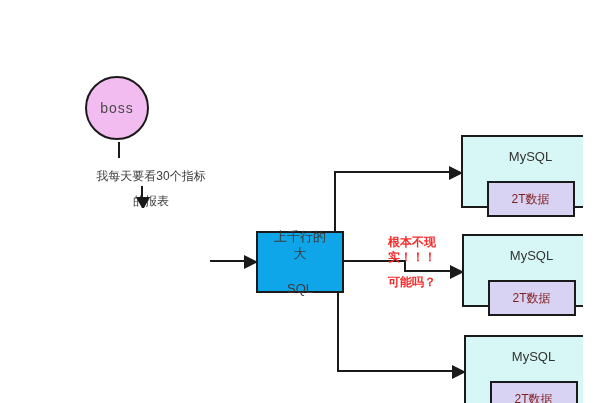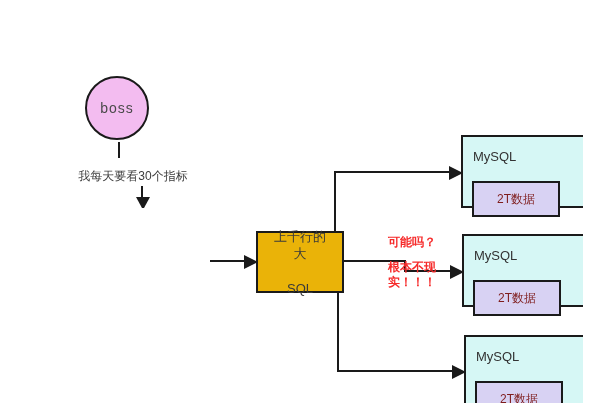--- a/index.html
+++ b/index.html
@@ -31,40 +31,40 @@
     border: 2px solid #1a1a1a;
     display: flex; align-items: center; justify-content: center;
     text-align: center; color: #3a3a3a;
   }
   .boss-circle {
     left: 51px; top: 42px; width: 64px; height: 64px;
     border-radius: 50%;
     font-size: 14px; color: #4a4a4a; letter-spacing: 1px;
   }
   .boss-note {
-    position: absolute; left: 24px; top: 125px; width: 150px;
+    position: absolute; left: 42px; top: 125px; width: 150px;
     text-align: center; font-size: 12px; line-height: 15px; color: #3c3c3c;
   }
   .report-box {
     left: 42px; top: 175px; width: 134px; height: 105px;
     font-size: 13px;
   }
   .sql-box {
     left: 222px; top: 197px; width: 88px; height: 62px;
     font-size: 13px; line-height: 17px;
     flex-direction: column;
   }
   .annotation {
     position: absolute; left: 323px; top: 191px; width: 110px;
     text-align: center; font-size: 12px; font-weight: bold; line-height: 15px;
   }
   .mysql-node {
     position: absolute; width: 139px; height: 73px;
     border: 2px solid #1a1a1a;
-    display: flex; flex-direction: column; align-items: flex-start;
+    display: flex; flex-direction: column; align-items: center;
     padding-top: 3px;
   }
   .mysql-title { font-size: 13px; line-height: 16px; color: #333333; }
   .data-box {
     margin-top: 7px; width: 88px; height: 36px;
     border: 2px solid #1a1a1a;
     display: flex; align-items: center; justify-content: center;
     font-size: 12px; color: #7f1d1d;
   }
   .node-top    { left: 427px; top: 101px; }
@@ -77,50 +77,51 @@
 <div class="canvas">
 
   <div class="node boss-circle" style="background-color: rgb(243, 188, 240);">
     <span>boss</span>
   </div>
 
   <div class="line" style="left:84px; top:108px; width:2px; height:16px;"></div>
 
   <div class="boss-note">
     <div>我每天要看30个指标</div>
+    <div>的报表</div>
   </div>
 
   <div class="line" style="left:107px; top:152px; width:2px; height:13px;"></div>
   <div class="arrow-down" style="left:102px; top:163px;"></div>
 
 
   <div class="line" style="left:176px; top:226px; width:36px; height:2px;"></div>
   <div class="arrow-right" style="left:210px; top:221px;"></div>
 
-  <div class="node sql-box" style="background-color: #eab308;">
+  <div class="node sql-box" style="background-color: #0ea5e9;">
     <div>上千行的大</div>
     <div>SQL</div>
   </div>
 
   <div class="line" style="left:300px; top:138px; width:2px; height:59px;"></div>
   <div class="line" style="left:300px; top:137px; width:115px; height:2px;"></div>
   <div class="arrow-right" style="left:415px; top:132px;"></div>
 
   <div class="line" style="left:310px; top:226px; width:62px; height:2px;"></div>
   <div class="line" style="left:370px; top:226px; width:2px; height:12px;"></div>
   <div class="line" style="left:370px; top:236px; width:46px; height:2px;"></div>
   <div class="arrow-right" style="left:416px; top:231px;"></div>
 
   <div class="line" style="left:303px; top:259px; width:2px; height:79px;"></div>
   <div class="line" style="left:303px; top:336px; width:115px; height:2px;"></div>
   <div class="arrow-right" style="left:418px; top:331px;"></div>
 
   <div class="annotation" style="color: rgb(246, 43, 43);">
+    <div>根本不现实！！！</div>
     <div>可能吗？</div>
-    <div>根本不现实！！！</div>
   </div>
 
   <div class="mysql-node node-top" style="background-color: rgb(214, 247, 245);">
     <div class="mysql-title">MySQL</div>
     <div class="data-box" style="background-color: rgb(216, 210, 243);">
       <span>2T数据</span>
     </div>
   </div>
 
   <div class="mysql-node node-middle" style="background-color: rgb(214, 247, 245);">

